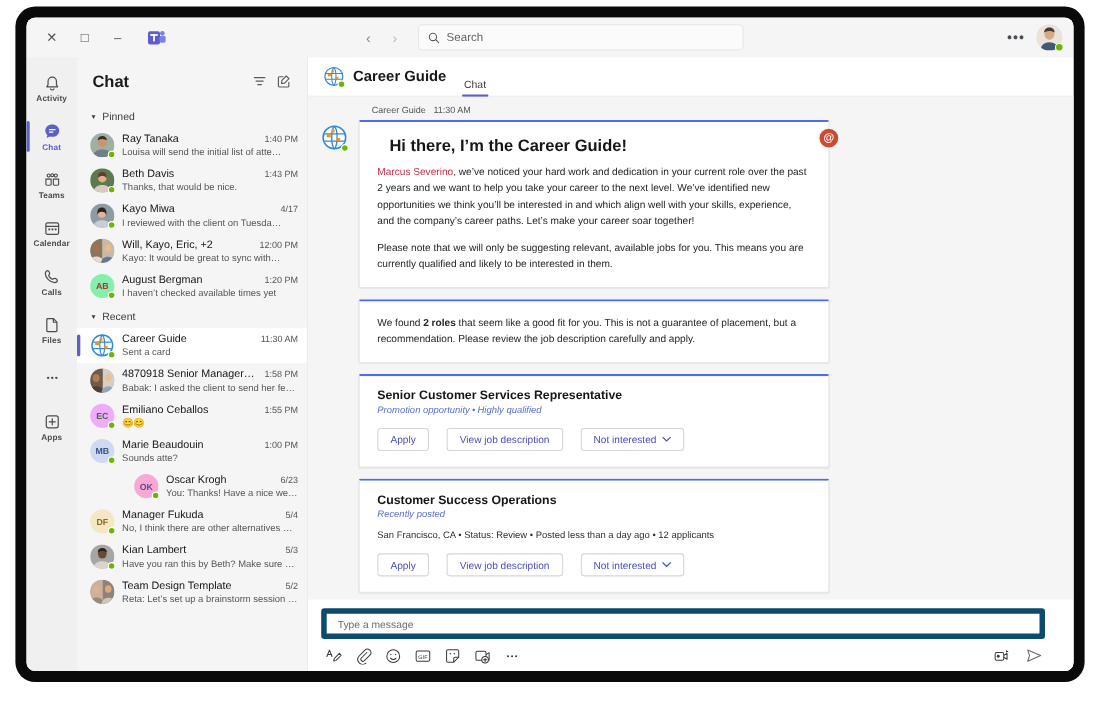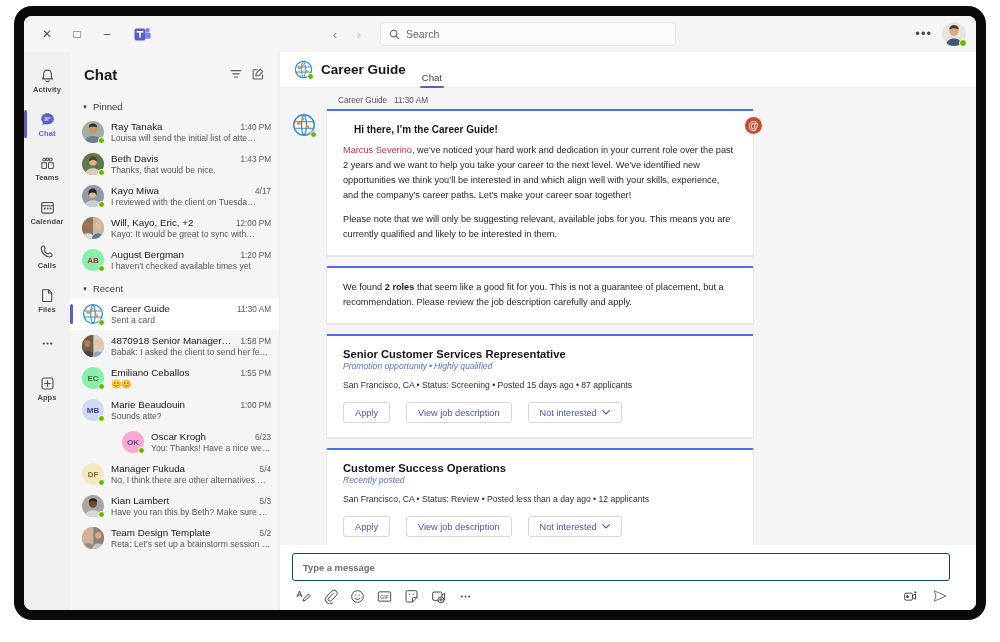--- a/index.html
+++ b/index.html
@@ -161,21 +161,21 @@
   #msg-avatar { flex: 0 0 26px; padding-top: 4px; }
   #cards { flex: 1; min-width: 0; max-width: 428px; display: flex; flex-direction: column; gap: 10px; }
   .card {
     background: #ffffff; border: 1px solid #e7e7e7;
     border-top: 2.5px solid #4f6bed;
     border-radius: 2px; position: relative;
     box-shadow: 0 0.5px 1px rgba(0,0,0,.06);
   }
   .card-pad { padding: 13px 16px 14px 16px; }
   #card-greeting-title {
-    font-size: 10px; font-weight: bold; color: #16161a; margin-bottom: 8px; padding-left: 11px;
+    font-size: 15px; font-weight: bold; color: #16161a; margin-bottom: 8px; padding-left: 11px;
   }
   .card-p { font-size: 9.2px; line-height: 1.62; color: #252529; margin-bottom: 9px; }
   .card-p:last-child { margin-bottom: 0; }
   .mention { color: #c4314b; }
   #at-badge {
     position: absolute; right: -9px; top: 6px;
     width: 17px; height: 17px; border-radius: 50%;
     background: #cc4a31; color: #fff;
     display: flex; align-items: center; justify-content: center;
     font-size: 10px; font-weight: bold; line-height: 1;
@@ -189,24 +189,24 @@
   .btn {
     border: 1px solid #d6d6d6; background: #fff; border-radius: 3px;
     height: 21px; padding: 0 11px;
     display: flex; align-items: center; justify-content: center; gap: 5px;
     font-size: 9.2px; color: #4a4fb8; cursor: pointer; white-space: nowrap;
   }
   .btn .chev { font-size: 7px; color: #4a4fb8; }
   
   #compose-wrap { flex: 0 0 auto; background: #fff; padding: 8px 26px 6px 12px; }
   #compose-box {
-    border: 1px solid #0c4a6e; border-radius: 3px;
+    border: 5px solid #0c4a6e; border-radius: 3px;
     height: 28px; display: flex; align-items: center;
     padding: 0 10px; font-size: 9.4px; color: #6a6a70;
-    background: #fff; cursor: text; font-weight: bold;
+    background: #fff; cursor: text;
   }
   #compose-tools {
     display: flex; align-items: center; gap: 12px;
     padding: 7px 2px 0 4px;
   }
   #compose-tools .tool { cursor: pointer; color: #38383d; display: flex; align-items: center; }
   #compose-right { margin-left: auto; display: flex; align-items: center; gap: 14px; }
   svg { display: block; }
 </style>
 </head>
@@ -546,21 +546,21 @@
           <div class="chat-meta">
             <div class="chat-line1">
               <span class="chat-name">4870918 Senior Manager…</span>
               <span class="chat-time">1:58 PM</span>
             </div>
             <div class="chat-prev">Babak: I asked the client to send her feed…</div>
           </div>
         </div>
 
         <div class="chat-row">
-          <div class="av" style="background:#86efac;color:#4c6b3c;">
+          <div class="av" style="background:#f0abfc;color:#4c6b3c;">
             <span>EC</span>
             <span class="presence sm"></span>
           </div>
           <div class="chat-meta">
             <div class="chat-line1">
               <span class="chat-name">Emiliano Ceballos</span>
               <span class="chat-time">1:55 PM</span>
             </div>
             <div class="chat-prev">😊😊</div>
           </div>
@@ -718,21 +718,20 @@
                   <div class="card-p"><span>We found </span><b>2 roles</b><span> that seem like a good fit for you. This is not a guarantee of placement, but a recommendation. Please review the job description carefully and apply.</span></div>
                 </div>
               </div>
 
               <div class="card">
                 <div class="card-pad" style="padding:12px 16px 14px 16px;">
                   <div class="job-title">Senior Customer Services Representative</div>
                   <div class="job-tags">
                     <span>Promotion opportunity</span><span class="dot">•</span><span>Highly qualified</span>
                   </div>
-                  <div class="job-details">San Francisco, CA • Status: Screening • Posted 15 days ago • 87 applicants</div>
                   <div class="job-actions">
                     <div class="btn">Apply</div>
                     <div class="btn">View job description</div>
                     <div class="btn">
                       <span>Not interested</span>
                       <span class="chev">
                         <svg width="8" height="5" viewBox="0 0 8 5">
                               <path d="M.6.6L4 3.9 7.4.6" fill="none" stroke="#4a4fb8" stroke-width="1.1" stroke-linecap="round"></path>
                             </svg>
                       </span>

